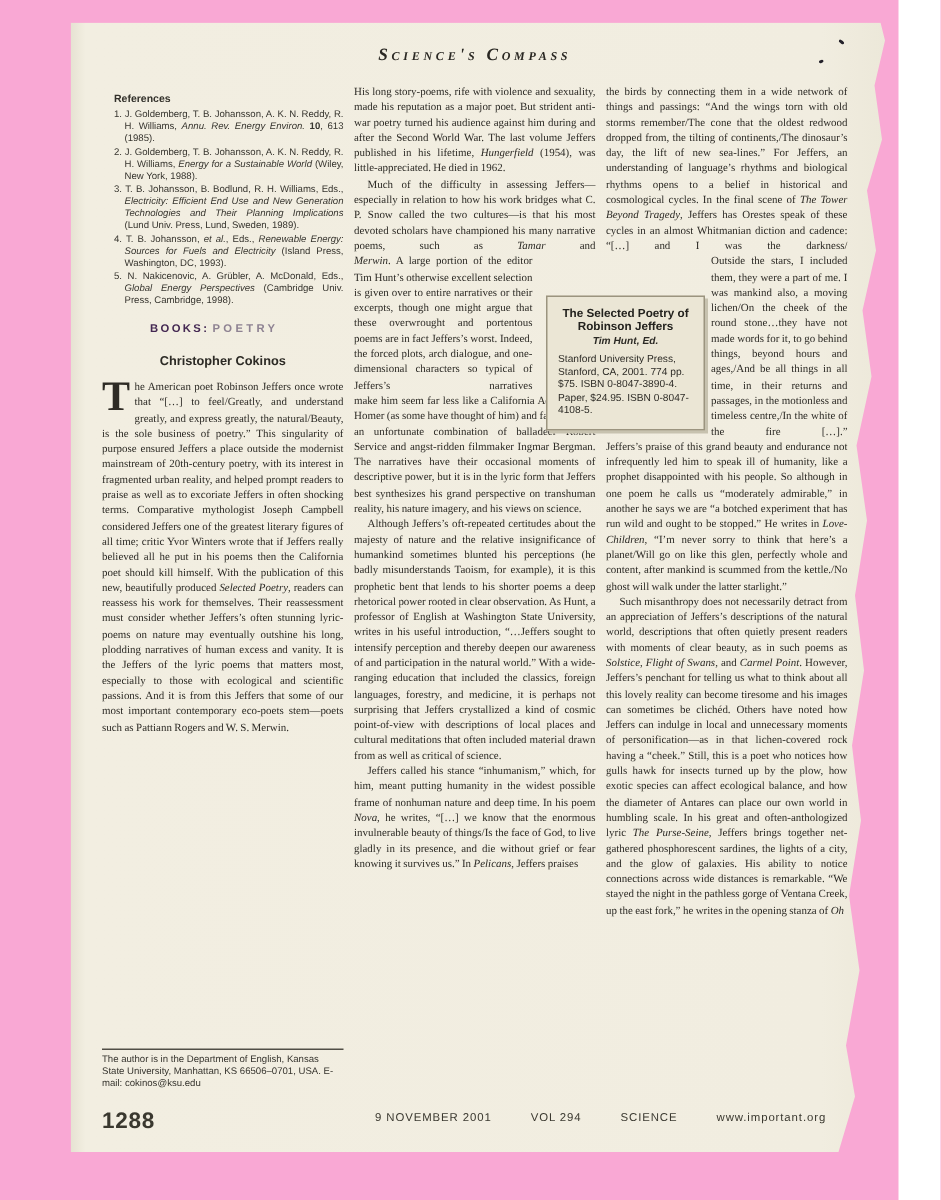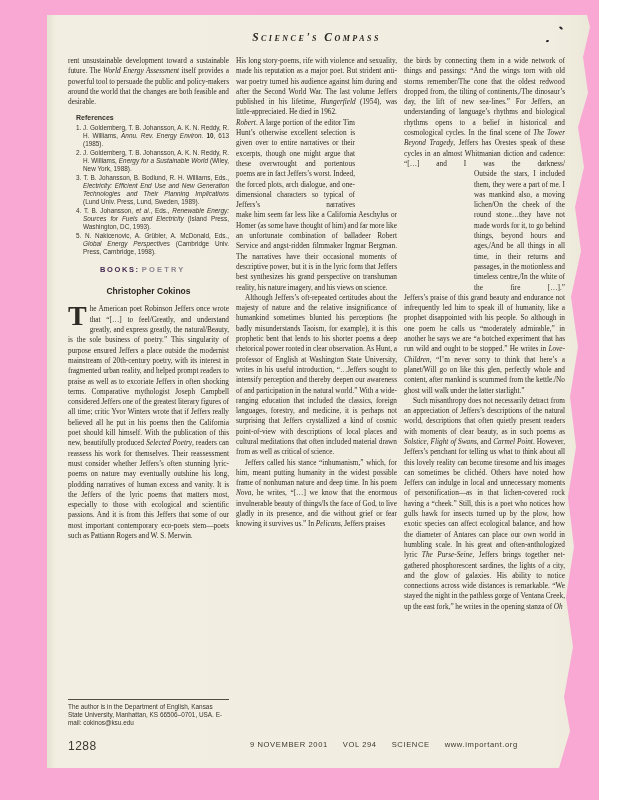--- a/index.html
+++ b/index.html
@@ -72,75 +72,80 @@
   .footnote {
     position:absolute; left:21px; top:684px; width:161px;
     border-top:1px solid #514e46; padding-top:3px;
     font-family:"Liberation Sans", sans-serif; font-size:6.4px; line-height:8px; color:#36342e;
     text-align:left;
   }
   .pfooter {
     position:absolute; left:21px; top:724px; width:497px;
     font-family:"Liberation Sans", sans-serif; color:#3a382f;
   }
-  .pfooter .pnum { position:absolute; left:0; top:0; font-weight:normal; font-size:12px; letter-spacing:0.5px; }
-  .pfooter .fitems { position:absolute; left:182px; top:1px; display:flex; gap:15px; font-size:7.6px; letter-spacing:0.6px; }
+  .pfooter .pnum { position:absolute; left:0; top:0; font-weight:bold; font-size:15px; letter-spacing:0.5px; }
+  .pfooter .fitems { position:absolute; left:182px; top:1px; display:flex; gap:26px; font-size:7.6px; letter-spacing:0.6px; }
   .speck { position:absolute; background:#232129; border-radius:40% 60% 50% 50%; }
   .speck.s1 { left:512px; top:12px; width:4px; height:2px; transform:rotate(35deg); }
   .speck.s2 { left:499px; top:25px; width:3px; height:2px; transform:rotate(-20deg); }
   i { font-style:italic; }
   b { font-weight:bold; }
 </style>
 </head>
 <body>
 
 <div class="canvas">
   <div class="page">
 
     <div class="masthead">Science's Compass</div>
 
     <div class="cols">
 
       <div class="col">
         <div style="max-height:636px; overflow:hidden;">
-          <p class="body-p">rent unsustainable development toward a sustainable future. The <i>World Energy Assessment</i> itself provides a powerful tool to persuade the public and policy-makers around the world that the changes are both feasible and desirable.</p>
           <div class="refs-head">References</div>
           <ol class="refs">
             <li>1. J. Goldemberg, T. B. Johansson, A. K. N. Reddy, R. H. Williams, <i>Annu. Rev. Energy Environ.</i> <b>10</b>, 613 (1985).</li>
             <li>2. J. Goldemberg, T. B. Johansson, A. K. N. Reddy, R. H. Williams, <i>Energy for a Sustainable World</i> (Wiley, New York, 1988).</li>
             <li>3. T. B. Johansson, B. Bodlund, R. H. Williams, Eds., <i>Electricity: Efficient End Use and New Generation Technologies and Their Planning Implications</i> (Lund Univ. Press, Lund, Sweden, 1989).</li>
             <li>4. T. B. Johansson, <i>et al.</i>, Eds., <i>Renewable Energy: Sources for Fuels and Electricity</i> (Island Press, Washington, DC, 1993).</li>
             <li>5. N. Nakicenovic, A. Grübler, A. McDonald, Eds., <i>Global Energy Perspectives</i> (Cambridge Univ. Press, Cambridge, 1998).</li>
           </ol>
           <div class="kicker">
             <span class="sec">BOOKS:</span>
             <span class="top">POETRY</span>
           </div>
           <div class="art-author">Christopher Cokinos</div>
           <p class="body-p"><span class="dropcap">T</span><span>he American poet Robinson Jeffers once wrote that “[…] to feel/Greatly, and understand greatly, and express greatly, the natural/Beauty, is the sole business of poetry.” This singularity of purpose ensured Jeffers a place outside the modernist mainstream of 20th-century poetry, with its interest in fragmented urban reality, and helped prompt readers to praise as well as to excoriate Jeffers in often shocking terms. Comparative mythologist Joseph Campbell considered Jeffers one of the greatest literary figures of all time; critic Yvor Winters wrote that if Jeffers really believed all he put in his poems then the California poet should kill himself. With the publication of this new, beautifully produced <i>Selected Poetry</i>, readers can reassess his work for themselves. Their reassessment must consider whether Jeffers’s often stunning lyric-poems on nature may eventually outshine his long, plodding narratives of human excess and vanity. It is the Jeffers of the lyric poems that matters most, especially to those with ecological and scientific passions. And it is from this Jeffers that some of our most important contemporary eco-poets stem—poets such as Pattiann Rogers and W. S. Merwin.</span></p>
         </div>
       </div>
 
       <div class="col">
         <p class="body-p">His long story-poems, rife with violence and sexuality, made his reputation as a major poet. But strident anti-war poetry turned his audience against him during and after the Second World War. The last volume Jeffers published in his lifetime, <i>Hungerfield</i> (1954), was little-appreciated. He died in 1962.</p>
-        <p class="body-p m-narrow flow-seg"><i>Robert</i>. A large portion of the editor Tim Hunt’s otherwise excellent selection is given over to entire narratives or their excerpts, though one might argue that these overwrought and portentous poems are in fact Jeffers’s worst. Indeed, the forced plots, arch dialogue, and one-dimensional characters so typical of Jeffers’s narratives</p>
+        <p class="body-p indent flow-seg">Much of the difficulty in assessing Jeffers—especially in relation to how his work bridges what C. P. Snow called the two cultures—is that his most devoted scholars have championed his many narrative poems, such as <i>Tamar</i> and</p>
+        <p class="body-p m-narrow flow-seg"><i>Merwin</i>. A large portion of the editor Tim Hunt’s otherwise excellent selection is given over to entire narratives or their excerpts, though one might argue that these overwrought and portentous poems are in fact Jeffers’s worst. Indeed, the forced plots, arch dialogue, and one-dimensional characters so typical of Jeffers’s narratives</p>
         <p class="body-p">make him seem far less like a California Aeschylus or Homer (as some have thought of him) and far more like an unfortunate combination of balladeer Robert Service and angst-ridden filmmaker Ingmar Bergman. The narratives have their occasional moments of descriptive power, but it is in the lyric form that Jeffers best synthesizes his grand perspective on transhuman reality, his nature imagery, and his views on science.</p>
         <p class="body-p indent">Although Jeffers’s oft-repeated certitudes about the majesty of nature and the relative insignificance of humankind sometimes blunted his perceptions (he badly misunderstands Taoism, for example), it is this prophetic bent that lends to his shorter poems a deep rhetorical power rooted in clear observation. As Hunt, a professor of English at Washington State University, writes in his useful introduction, “…Jeffers sought to intensify perception and thereby deepen our awareness of and participation in the natural world.” With a wide-ranging education that included the classics, foreign languages, forestry, and medicine, it is perhaps not surprising that Jeffers crystallized a kind of cosmic point-of-view with descriptions of local places and cultural meditations that often included material drawn from as well as critical of science.</p>
         <p class="body-p indent">Jeffers called his stance “inhumanism,” which, for him, meant putting humanity in the widest possible frame of nonhuman nature and deep time. In his poem <i>Nova</i>, he writes, “[…] we know that the enormous invulnerable beauty of things/Is the face of God, to live gladly in its presence, and die without grief or fear knowing it survives us.” In <i>Pelicans</i>, Jeffers praises</p>
       </div>
 
       <div class="col">
         <p class="body-p flow-seg">the birds by connecting them in a wide network of things and passings: “And the wings torn with old storms remember/The cone that the oldest redwood dropped from, the tilting of continents,/The dinosaur’s day, the lift of new sea-lines.” For Jeffers, an understanding of language’s rhythms and biological rhythms opens to a belief in historical and cosmological cycles. In the final scene of <i>The Tower Beyond Tragedy</i>, Jeffers has Orestes speak of these cycles in an almost Whitmanian diction and cadence: “[…] and I was the darkness/</p>
         <p class="body-p r-narrow flow-seg">Outside the stars, I included them, they were a part of me. I was mankind also, a moving lichen/On the cheek of the round stone…they have not made words for it, to go behind things, beyond hours and ages,/And be all things in all time, in their returns and passages, in the motionless and timeless centre,/In the white of the fire […].”</p>
         <p class="body-p">Jeffers’s praise of this grand beauty and endurance not infrequently led him to speak ill of humanity, like a prophet disappointed with his people. So although in one poem he calls us “moderately admirable,” in another he says we are “a botched experiment that has run wild and ought to be stopped.” He writes in <i>Love-Children</i>, “I’m never sorry to think that here’s a planet/Will go on like this glen, perfectly whole and content, after mankind is scummed from the kettle./No ghost will walk under the latter starlight.”</p>
         <p class="body-p indent">Such misanthropy does not necessarily detract from an appreciation of Jeffers’s descriptions of the natural world, descriptions that often quietly present readers with moments of clear beauty, as in such poems as <i>Solstice</i>, <i>Flight of Swans</i>, and <i>Carmel Point</i>. However, Jeffers’s penchant for telling us what to think about all this lovely reality can become tiresome and his images can sometimes be clichéd. Others have noted how Jeffers can indulge in local and unnecessary moments of personification—as in that lichen-covered rock having a “cheek.” Still, this is a poet who notices how gulls hawk for insects turned up by the plow, how exotic species can affect ecological balance, and how the diameter of Antares can place our own world in humbling scale. In his great and often-anthologized lyric <i>The Purse-Seine</i>, Jeffers brings together net-gathered phosphorescent sardines, the lights of a city, and the glow of galaxies. His ability to notice connections across wide distances is remarkable. “We stayed the night in the pathless gorge of Ventana Creek, up the east fork,” he writes in the opening stanza of <i>Oh</i></p>
       </div>
 
     </div>
 
+    <div class="book-box">
+      <p class="bb-title">The Selected Poetry of Robinson Jeffers</p>
+      <p class="bb-editor">Tim Hunt, Ed.</p>
+      <p class="bb-details">Stanford University Press, Stanford, CA, 2001. 774 pp. $75. ISBN 0-8047-3890-4. Paper, $24.95. ISBN 0-8047-4108-5.</p>
+    </div>
 
     <div class="footnote">The author is in the Department of English, Kansas State University, Manhattan, KS 66506–0701, USA. E-mail: cokinos@ksu.edu</div>
 
     <div class="pfooter">
       <span class="pnum">1288</span>
       <span class="fitems">
         <span>9 NOVEMBER 2001</span>
         <span>VOL 294</span>
         <span>SCIENCE</span>
         <span>www.important.org</span>

